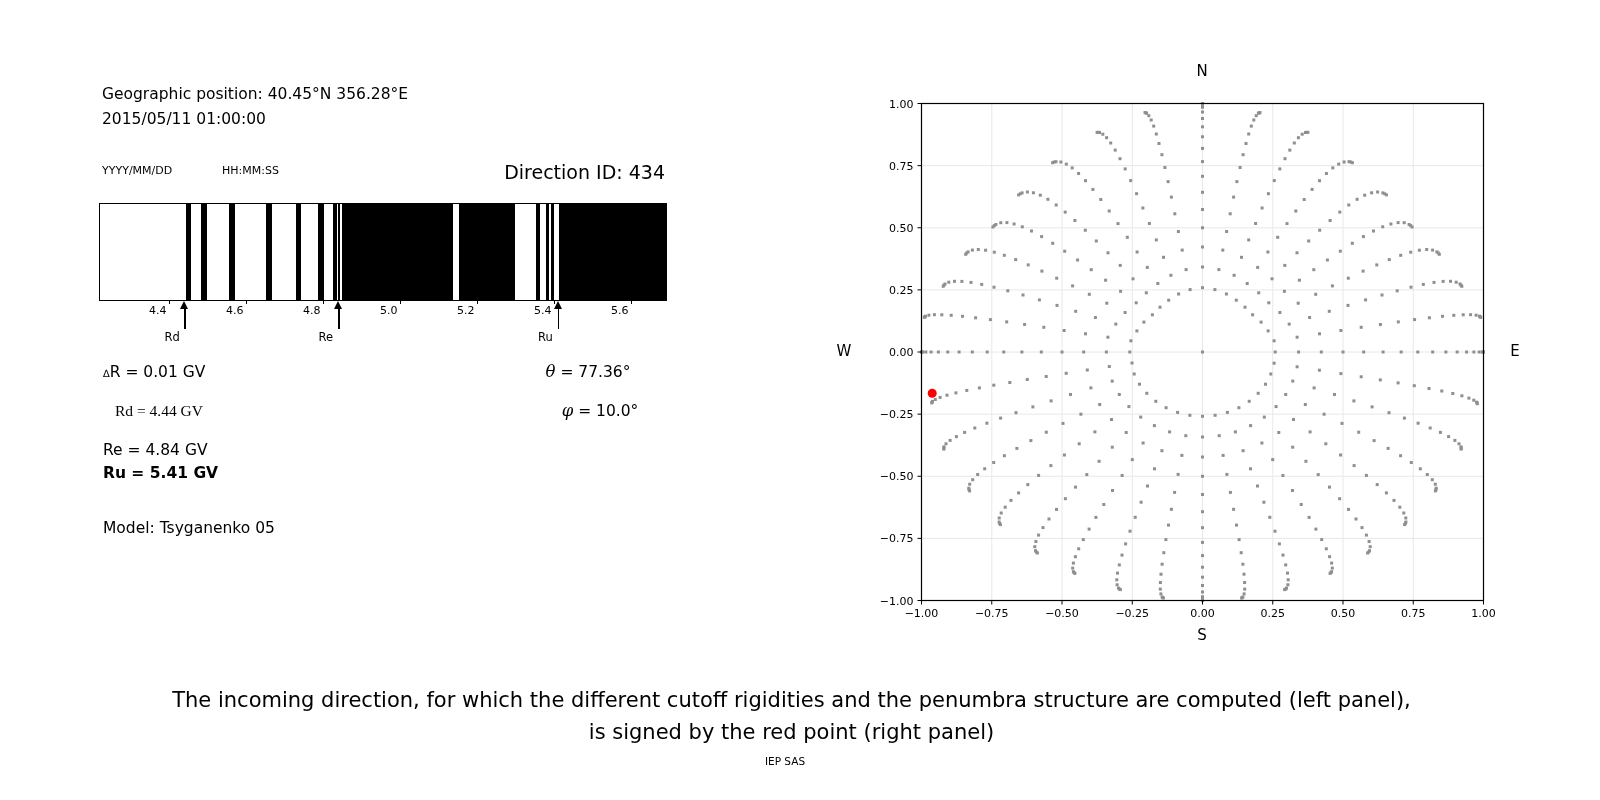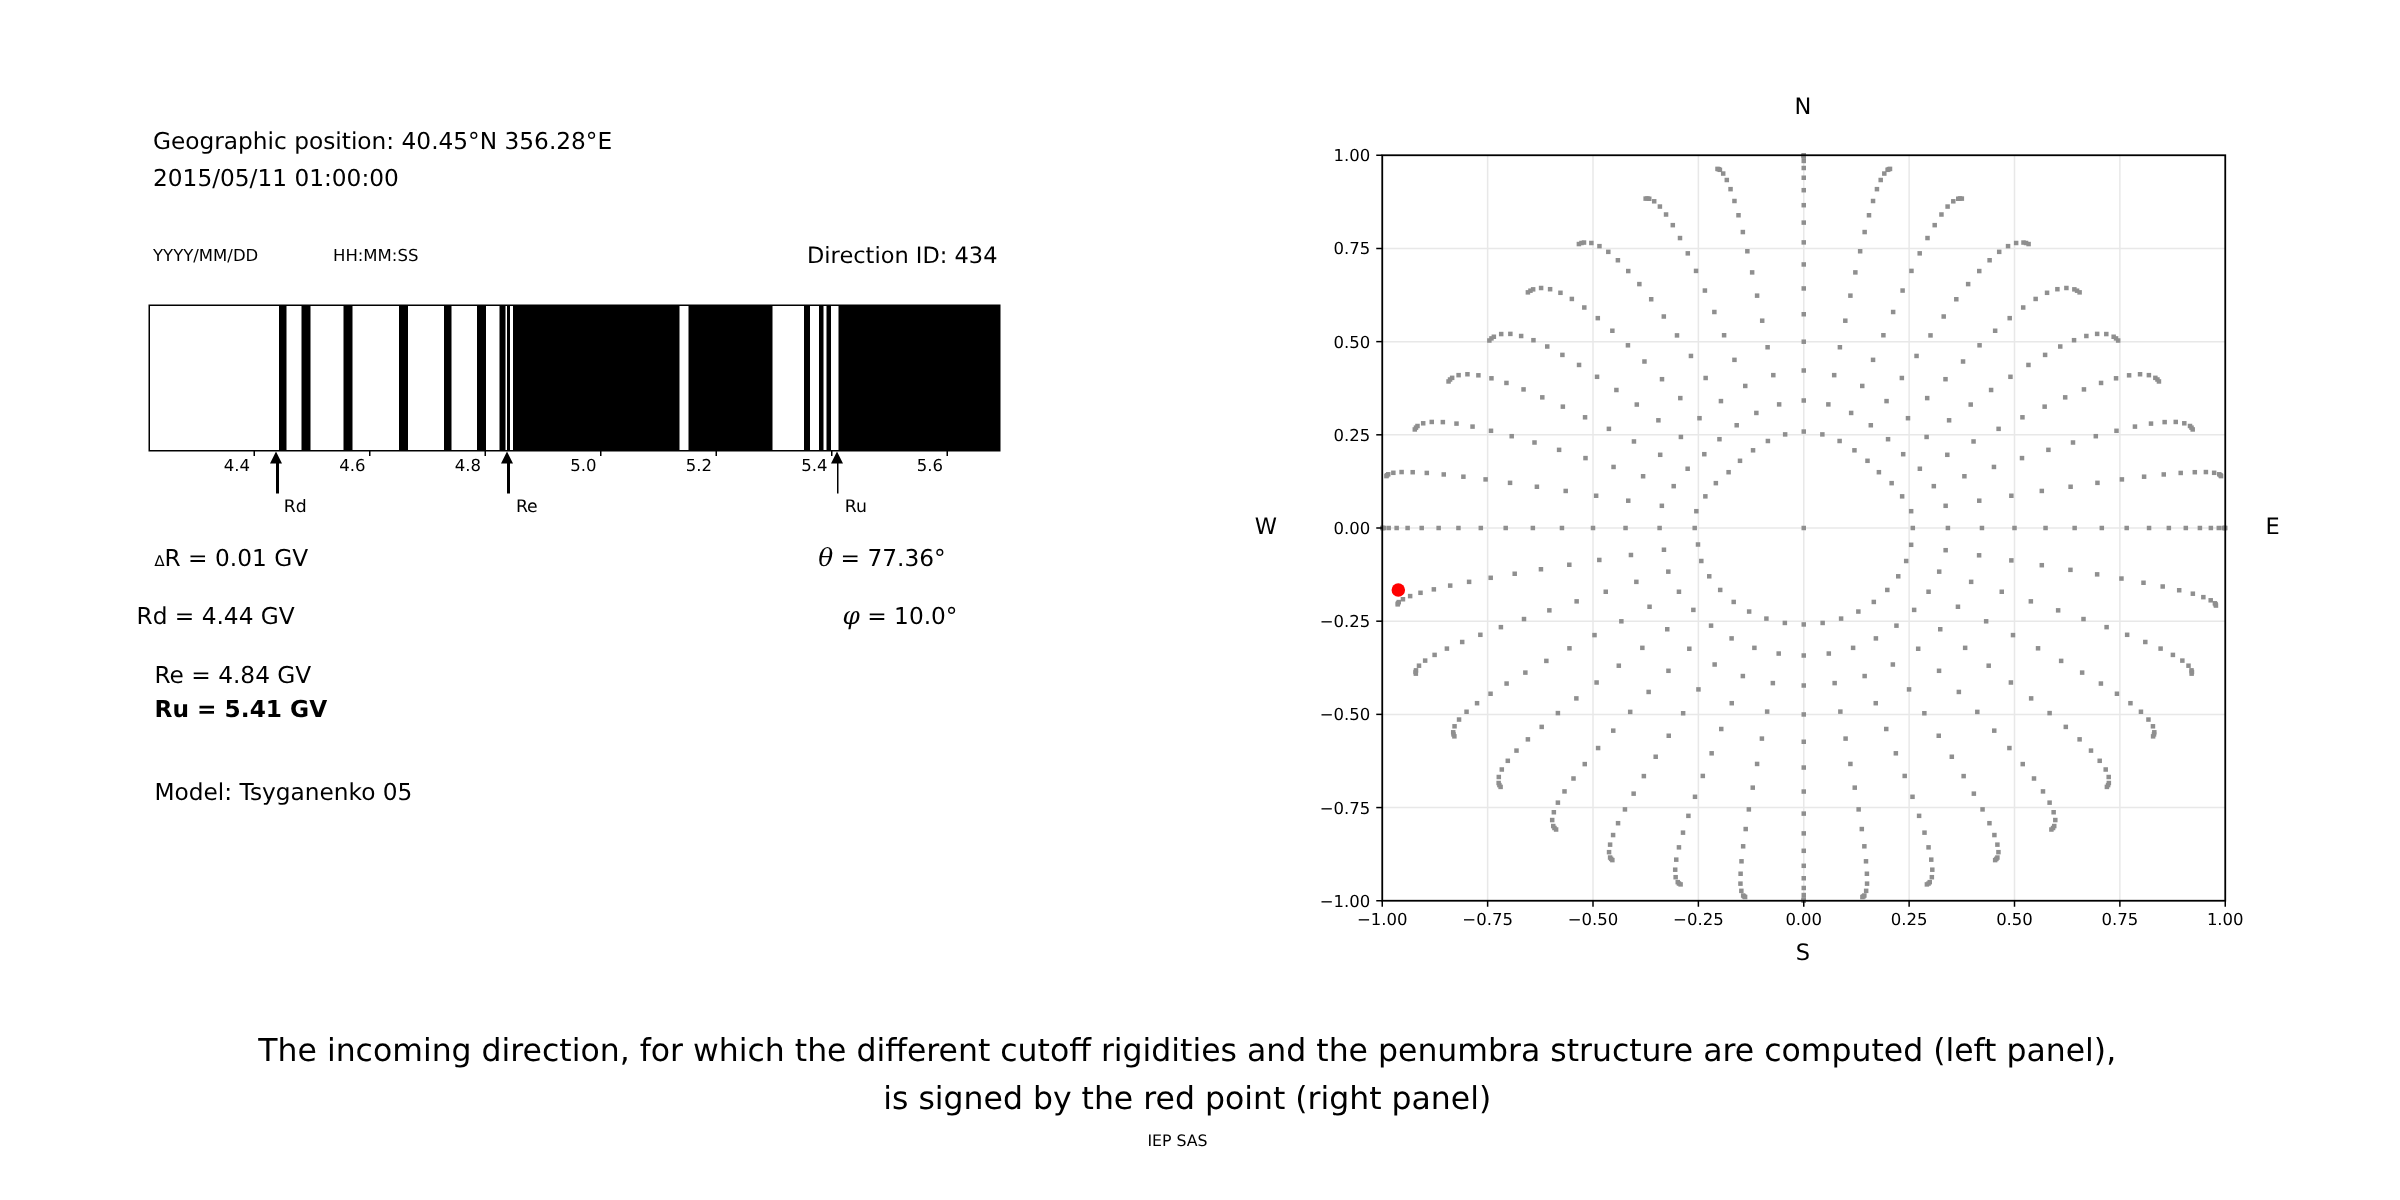--- a/index.html
+++ b/index.html
@@ -1,35 +1,35 @@
 <!DOCTYPE html>
 <html><head>
 <meta charset="utf-8">
 <style>
   html,body{margin:0;padding:0;background:#ffffff;}
   #fig{position:relative;width:1600px;height:800px;background:#fff;
        font-family:"DejaVu Sans","Liberation Sans",sans-serif;color:#000;overflow:hidden;}
   .abs{position:absolute;}
   .hdr-main{font-size:15.5px;}
   .hdr-small{font-size:11px;}
-  .dir-id{font-size:15px;text-align:right;}
+  .dir-id{font-size:19px;text-align:right;}
   .val-line{font-size:15.5px;}
   .sym-small{font-size:10px;}
   .sym-greek{font-style:italic;font-size:16.5px;font-family:"DejaVu Serif","Liberation Serif",serif;}
   .angle-line{font-size:15.5px;text-align:center;}
   #barcode{left:99px;top:203px;width:566px;height:96px;border:1px solid #000;background:#fff;}
   #barcode .stripe{position:absolute;top:0;height:100%;background:#000;}
   .bc-tick{position:absolute;width:1px;height:4px;background:#000;top:300px;}
   .bc-ticklabel{position:absolute;top:304px;width:40px;margin-left:-20px;text-align:left;font-size:11px;}
   .arrow{position:absolute;top:301px;width:0;}
   .arrow .shaft{position:absolute;left:-0.5px;top:7px;width:1.5px;height:21px;background:#000;}
   .arrow .head{position:absolute;left:-4.5px;top:0;width:0;height:0;
                border-left:4.5px solid transparent;border-right:4.5px solid transparent;
                border-bottom:8px solid #000;}
-  .arrow .alabel{position:absolute;left:-20px;top:29px;width:40px;text-align:right;font-size:11.5px;}
+  .arrow .alabel{position:absolute;left:-20px;top:29px;width:40px;text-align:left;font-size:11.5px;}
   .compass{font-size:15px;text-align:center;width:30px;}
   .caption{left:0;width:1583px;text-align:center;font-size:21px;}
   .credit{left:0;width:1570px;text-align:center;font-size:10.5px;}
 </style>
 </head>
 <body>
 
 <div id="fig">
 
   <div class="abs hdr-main" style="left:102px;top:85px;">Geographic position: 40.45°N 356.28°E</div>
@@ -85,21 +85,21 @@
       </div>
       <div class="arrow" style="left: 558px;">
         <div class="shaft"></div>
         <div class="head"></div>
         <div class="alabel">Ru</div>
       </div>
     </div>
 
   <div class="abs val-line" style="left:103px;top:363px;"><span class="sym-small">∆</span><span>R = 0.01 GV</span></div>
 
-  <div class="abs val-line" style="left:91px;top:402px;">Rd = 4.44 GV</div>
+  <div class="abs val-line" style="left:115px;top:402px;font-family:Liberation Serif, serif;">Rd = 4.44 GV</div>
 
   <div class="abs val-line" style="left:103px;top:441px;">Re = 4.84 GV</div>
 
   <div class="abs val-line" style="left:103px;top:464px;font-weight:bold;">Ru = 5.41 GV</div>
 
   <div class="abs val-line" style="left:103px;top:519px;">Model: Tsyganenko 05</div>
 
   <div class="abs angle-line" style="left:508px;top:362px;width:160px;"><span class="sym-greek">θ</span><span> = 77.36°</span></div>
 
   <div class="abs angle-line" style="left:520px;top:401px;width:160px;"><span class="sym-greek">φ</span><span> = 10.0°</span></div>

